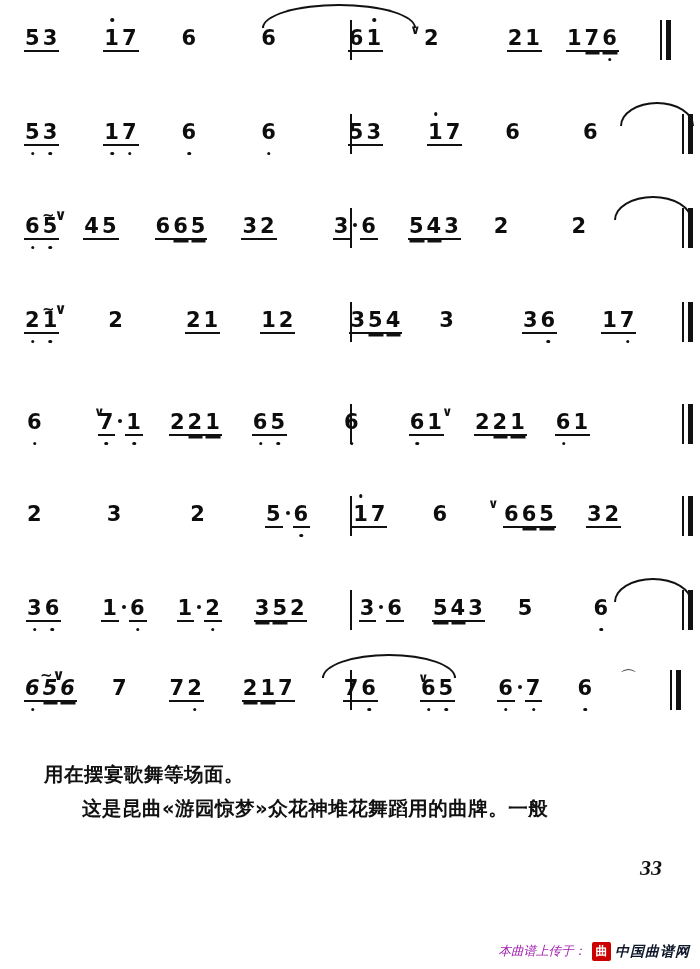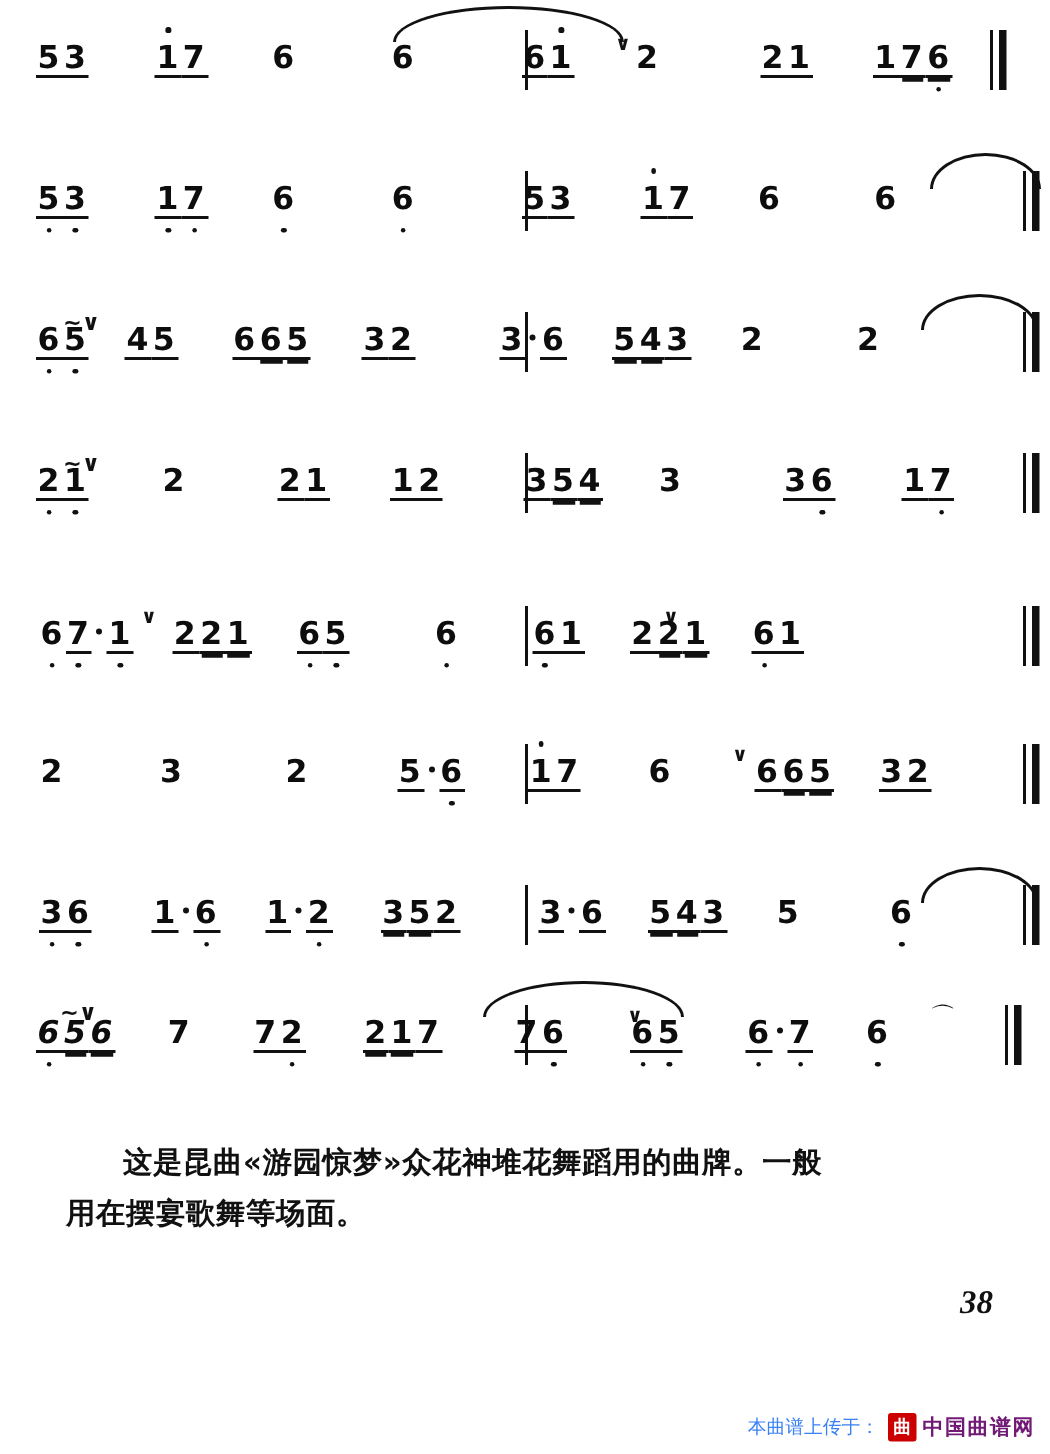--- a/index.html
+++ b/index.html
@@ -92,30 +92,30 @@
     font-style:italic;font-weight:700;font-size:22px;color:#111;
   }
 
   
   .footer{
     position:absolute;right:10px;bottom:8px;
     display:flex;align-items:center;gap:6px;
     font-family:"DejaVu Sans", sans-serif;
     font-size:12.5px;color:#333;
   }
-  .footer .lbl{color:#3b82f6;}
+  .footer .lbl{color:#a21caf;font-style:italic;}
   .footer .logo{
     display:inline-flex;align-items:center;gap:4px;
   }
   .footer .logo .mark{
     display:inline-block;width:19px;height:19px;background:#c00;color:#fff;
     font-size:12px;font-weight:700;line-height:19px;text-align:center;border-radius:2px;
     font-family:"DejaVu Sans",sans-serif;
   }
-  .footer .logo .nm{font-size:14px;font-weight:700;color:#701a75;letter-spacing:1px;}
+  .footer .logo .nm{font-size:14px;font-weight:700;color:#0f172a;letter-spacing:1px;font-style:italic;}
 </style>
 </head>
 <body>
 
 <div class="page">
 
   <div class="score">
 
     <div class="line" style="top:26px;">
       <div class="slur" style="left:240px;top:-22px;width:150px;"></div>
@@ -124,21 +124,21 @@
       <span class="cell" style="margin-left:2px;"><span class="num b1">5</span><span class="num b1">3</span></span>
       <span class="cell" style="margin-left:44px;"><span class="num b1 dh">1</span><span class="num b1">7</span></span>
       <span class="cell" style="margin-left:42px;"><span class="num">6</span></span>
       <span class="cell" style="margin-left:62px;"><span class="num">6</span></span>
 
       <span class="barline" style="left:328px;"></span>
 
       <span class="cell" style="margin-left:70px;"><span class="num b1">6</span><span class="num b1 dh">1</span></span>
       <span class="cell" style="margin-left:40px;"><span class="num">2</span></span>
       <span class="cell" style="margin-left:66px;"><span class="num b1">2</span><span class="num b1">1</span></span>
-      <span class="cell" style="margin-left:40px;"><span class="num b1">1</span><span class="num b2">7</span><span class="num b2 dl">6</span></span>
+      <span class="cell" style="margin-left:24px;"><span class="num b1">1</span><span class="num b2">7</span><span class="num b2 dl">6</span></span>
 
       <span class="endbar" style="left:638px;">
           <i></i>
           <i></i>
         </span>
     </div>
 
     <div class="line" style="top:120px;">
       <div class="slur" style="left:598px;top:-18px;width:70px;"></div>
 
@@ -201,21 +201,21 @@
           <i></i>
           <i></i>
         </span>
     </div>
 
     <div class="line" style="top:410px;">
       <span class="vmark" style="left:72px;top:-6px;">∨</span>
       <span class="vmark" style="left:420px;top:-6px;">∨</span>
 
       <span class="cell" style="margin-left:4px;"><span class="num dl">6</span></span>
-      <span class="cell" style=""><span class="num b1 dl">7</span><span class="ddot"></span><span class="num b1 dl">1</span></span>
+      <span class="cell" style="margin-left:54px;"><span class="num b1 dl">7</span><span class="ddot"></span><span class="num b1 dl">1</span></span>
       <span class="cell" style="margin-left:26px;"><span class="num b1">2</span><span class="num b2">2</span><span class="num b2">1</span></span>
       <span class="cell" style="margin-left:30px;"><span class="num b1 dl">6</span><span class="num b1 dl">5</span></span>
 
       <span class="barline" style="left:328px;"></span>
 
       <span class="cell" style="margin-left:56px;"><span class="num dl">6</span></span>
       <span class="cell" style="margin-left:48px;"><span class="num b1 dl">6</span><span class="num b1">1</span></span>
       <span class="cell" style="margin-left:30px;"><span class="num b1">2</span><span class="num b2">2</span><span class="num b2">1</span></span>
       <span class="cell" style="margin-left:28px;"><span class="num b1 dl">6</span><span class="num b1">1</span></span>
 
@@ -287,25 +287,25 @@
 
       <span class="endbar" style="left:648px;">
           <i></i>
           <i></i>
         </span>
     </div>
 
   </div>
 
   <div class="note-text">
+    <div><span>用在摆宴歌舞等场面。</span></div>
     <div><span class="indent"></span><span>这是昆曲«游园惊梦»众花神堆花舞蹈用的曲牌。一般</span></div>
-    <div><span>用在摆宴歌舞等场面。</span></div>
   </div>
 
-  <div class="page-num">38</div>
+  <div class="page-num">33</div>
 
   <div class="footer">
     <span class="lbl">本曲谱上传于：</span>
     <span class="logo">
       <span class="mark">曲</span>
       <span class="nm">中国曲谱网</span>
     </span>
   </div>
 
 </div>

